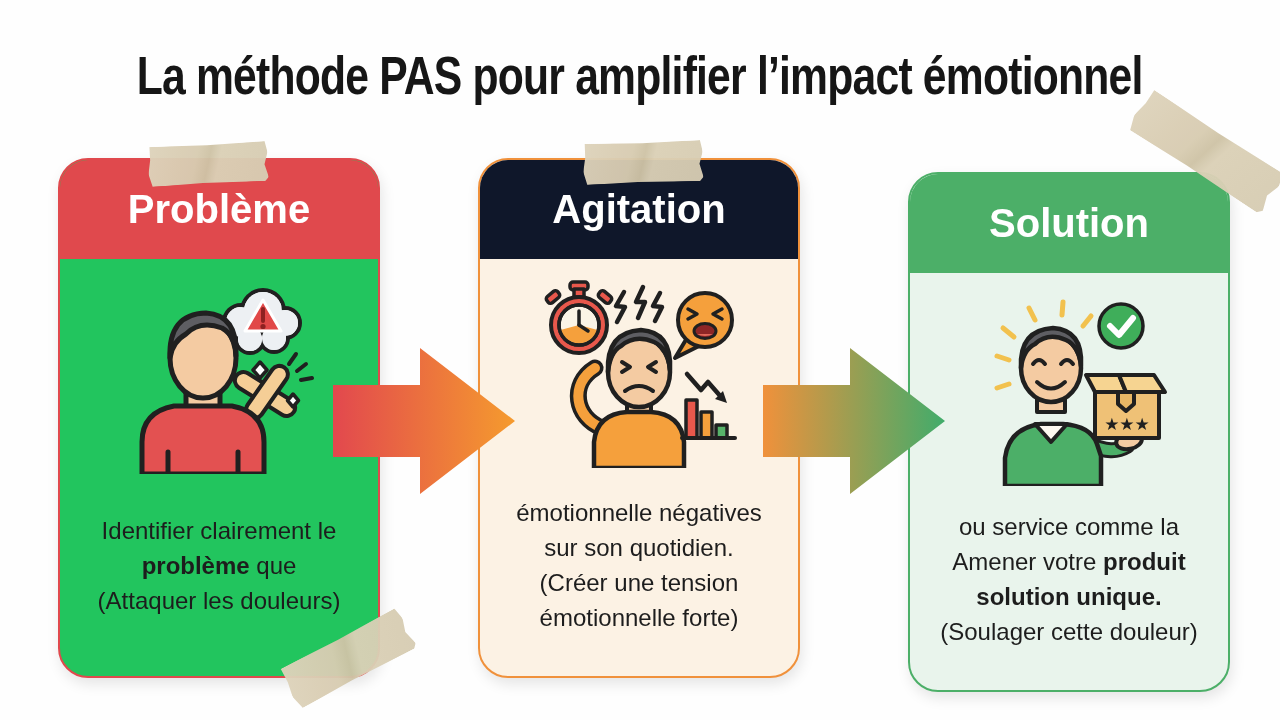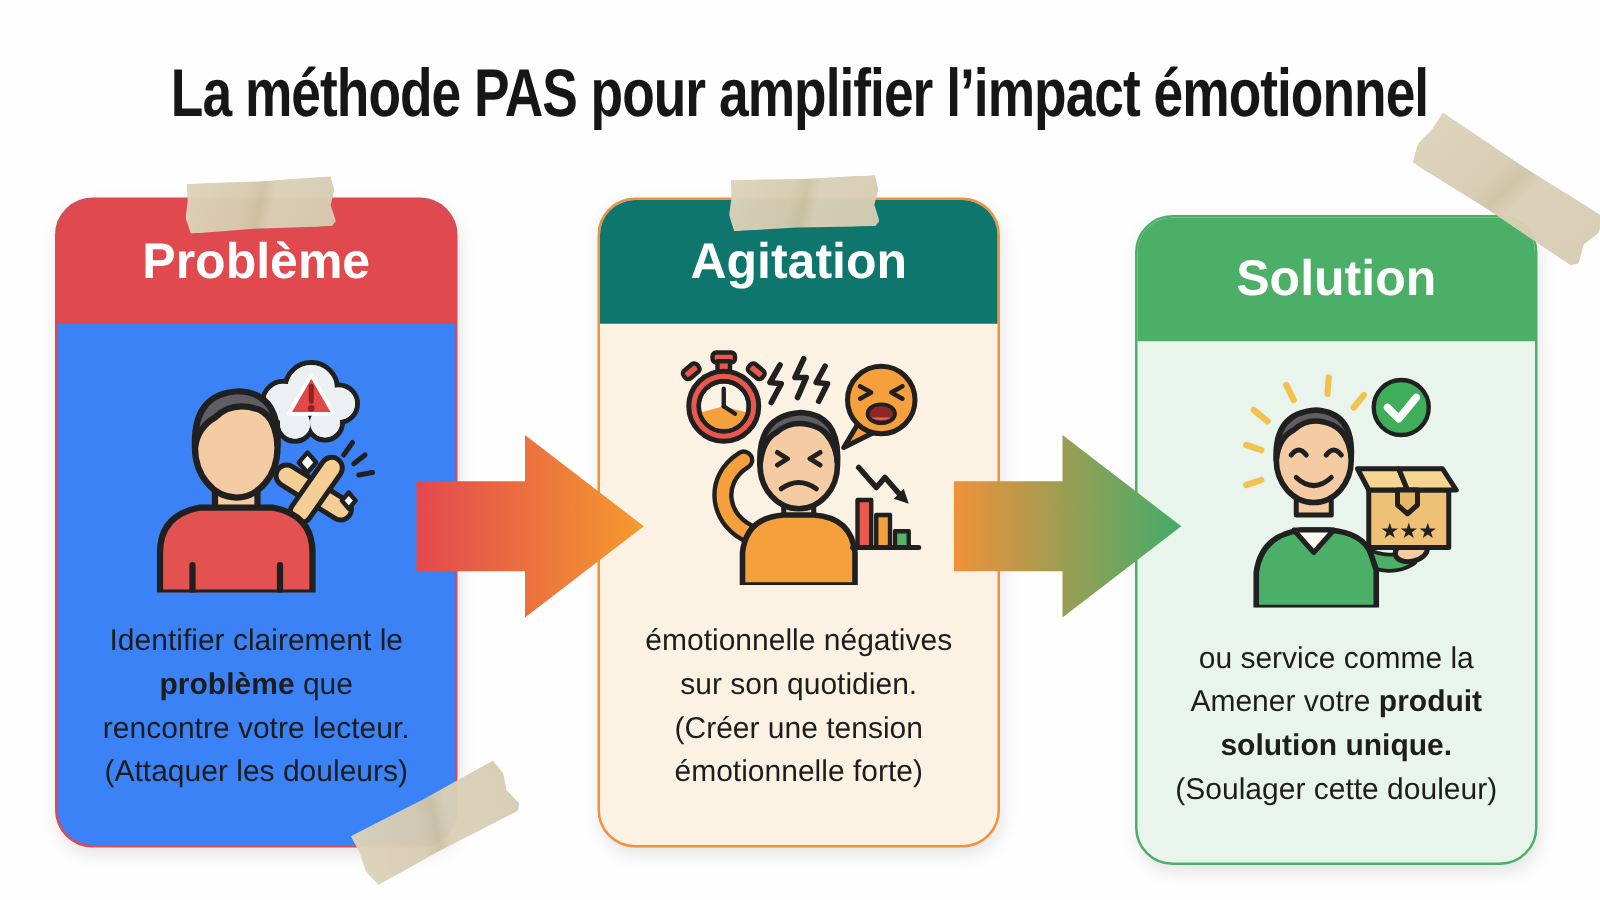--- a/index.html
+++ b/index.html
@@ -13,31 +13,31 @@
     font-size:54px;font-weight:bold;color:#161616;letter-spacing:-1px;margin:0;
   }
   .title-inner{display:inline-block;transform:scaleX(.79);transform-origin:center;white-space:nowrap;}
 
   .card{
     position:absolute;top:158px;width:322px;height:520px;
     border-radius:30px;z-index:1;
     box-shadow:2px 6px 14px rgba(0,0,0,.10);
     overflow:hidden;box-sizing:border-box;
   }
-  .card-0{left:44px;background:#3b82f6;border:2.5px solid #E0494D;}
+  .card-0{left:58px;background:#22c55e;border:2.5px solid #E0494D;}
   .card-1{left:478px;background:#FCF2E4;border:2.5px solid #F0913B;}
   .card-2{left:908px;background:#E9F4EC;border:2.5px solid #4CAF68;margin-top:14px;}
   .card-header{
     position:absolute;top:-1px;left:-1px;right:-1px;height:100px;
     display:flex;align-items:center;justify-content:center;
     border-radius:28px 28px 0 0;
     color:#FFFFFF;font-size:40px;font-weight:bold;letter-spacing:0px;
   }
   .card-0 .card-header{background:#E0494D;}
-  .card-1 .card-header{background:#0f766e;}
+  .card-1 .card-header{background:#0f172a;}
   .card-2 .card-header{background:#4CAF68;}
 
   .icon-wrap{position:absolute;top:116px;left:0;right:0;display:flex;justify-content:center;}
 
   .card-text{
     position:absolute;top:308px;bottom:14px;left:6px;right:6px;
     display:flex;flex-direction:column;justify-content:center;
     text-align:center;font-size:24px;line-height:35px;color:#1D1D1D;
   }
   .card-text div{white-space:nowrap;}
@@ -112,21 +112,20 @@
         <path d="M46,82 Q44,38 82,37 Q114,39 112,80 Q112,60 98,52 Q76,44 62,58 Q48,66 46,82 Z" fill="#5E5E63" stroke-width="5"></path>
         <path d="M18,198 L18,166 Q18,136 50,130 L108,130 Q140,136 140,166 L140,198 Z" fill="#E35151" stroke-width="5"></path>
         <path d="M44,176 L44,198" fill="none" stroke-width="5"></path>
         <path d="M114,176 L114,198" fill="none" stroke-width="5"></path>
       </g>
     </svg>
   </div>
   <div class="card-text">
       <div><span>Identifier clairement le</span></div>
       <div><span class="b">problème</span><span> que</span></div>
-      <div><span>rencontre votre lecteur.</span></div>
       <div><span>(Attaquer les douleurs)</span></div>
     </div>
 </div>
 
 <div class="card card-1">
   <div class="card-header">
     <span>Agitation</span>
   </div>
   <div class="icon-wrap">
     <svg width="200" height="192" viewBox="0 0 200 192">

